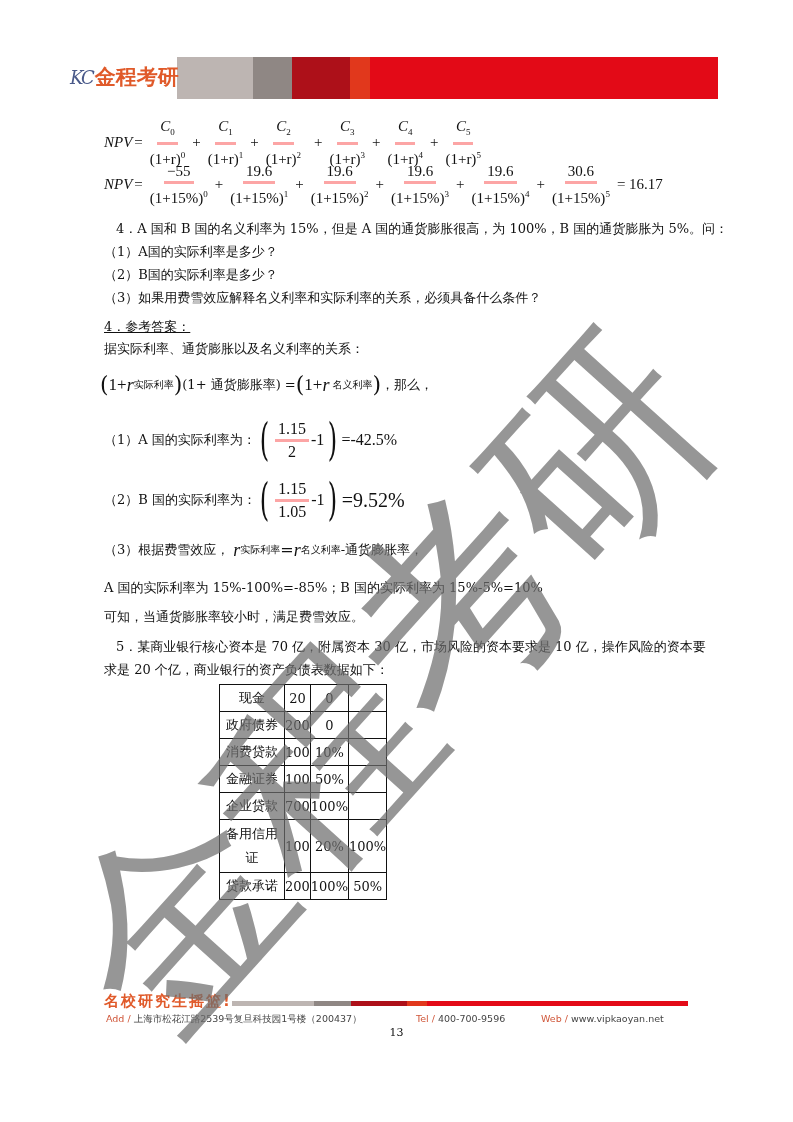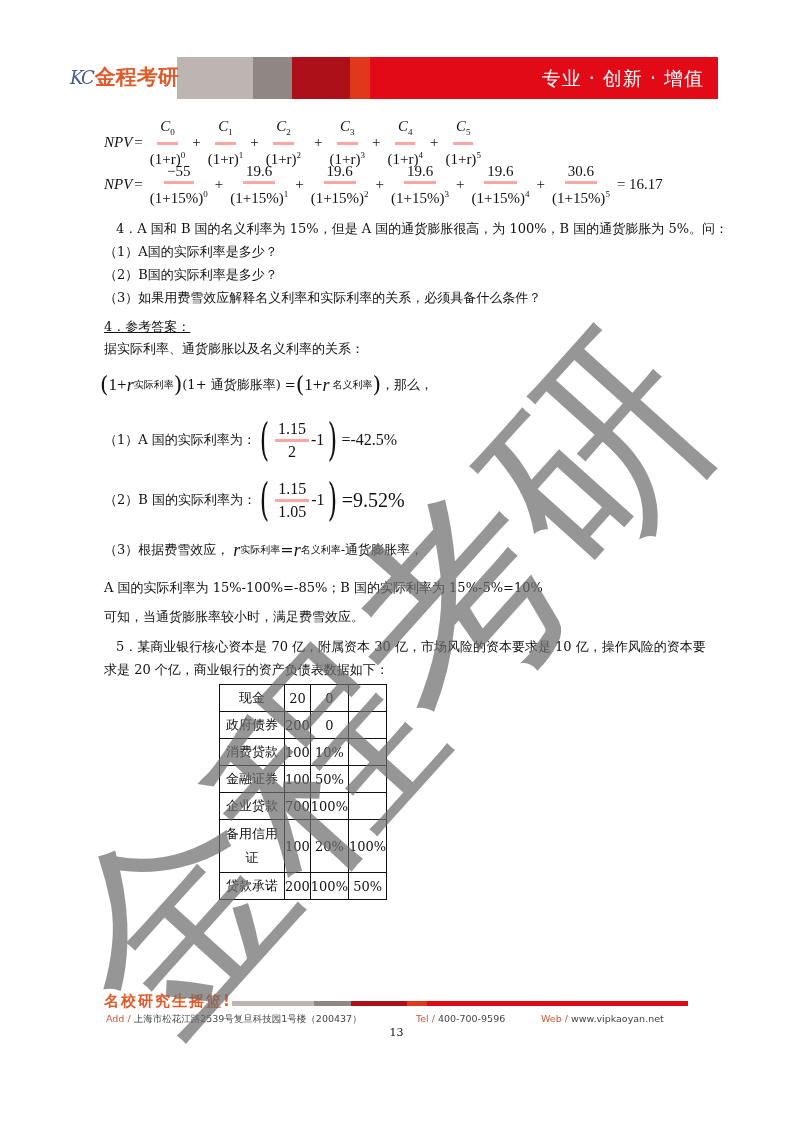--- a/index.html
+++ b/index.html
@@ -68,21 +68,20 @@
 <div class="header">
   <div class="band b1"></div>
   <div class="band b2"></div>
   <div class="band b3"></div>
   <div class="band b4"></div>
   <div class="band b5"></div>
   <div class="logo">
     <span class="logo-kc">KC</span>
     <span class="logo-text">金程考研</span>
   </div>
-  <div class="slogan">专业 · 创新 · 增值</div>
 </div>
 
 <div class="math" style="top:117px;">
   <span class="it">NPV</span>
   <span class="op">=</span>
   <span class="frac">
       <span class="num"><span class="it">C</span><sub>0</sub></span>
       <span class="den"><span>(1+r)</span><sup>0</sup></span>
     </span>
   <span class="op">+</span>

